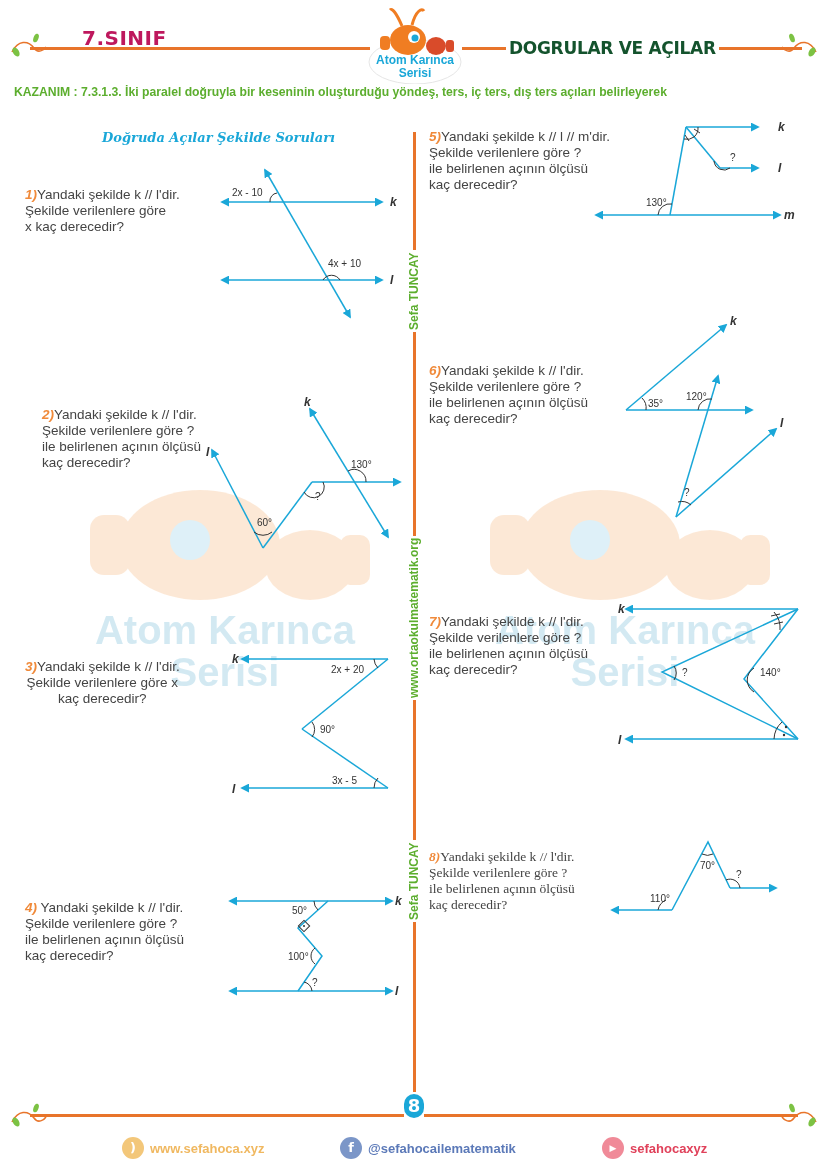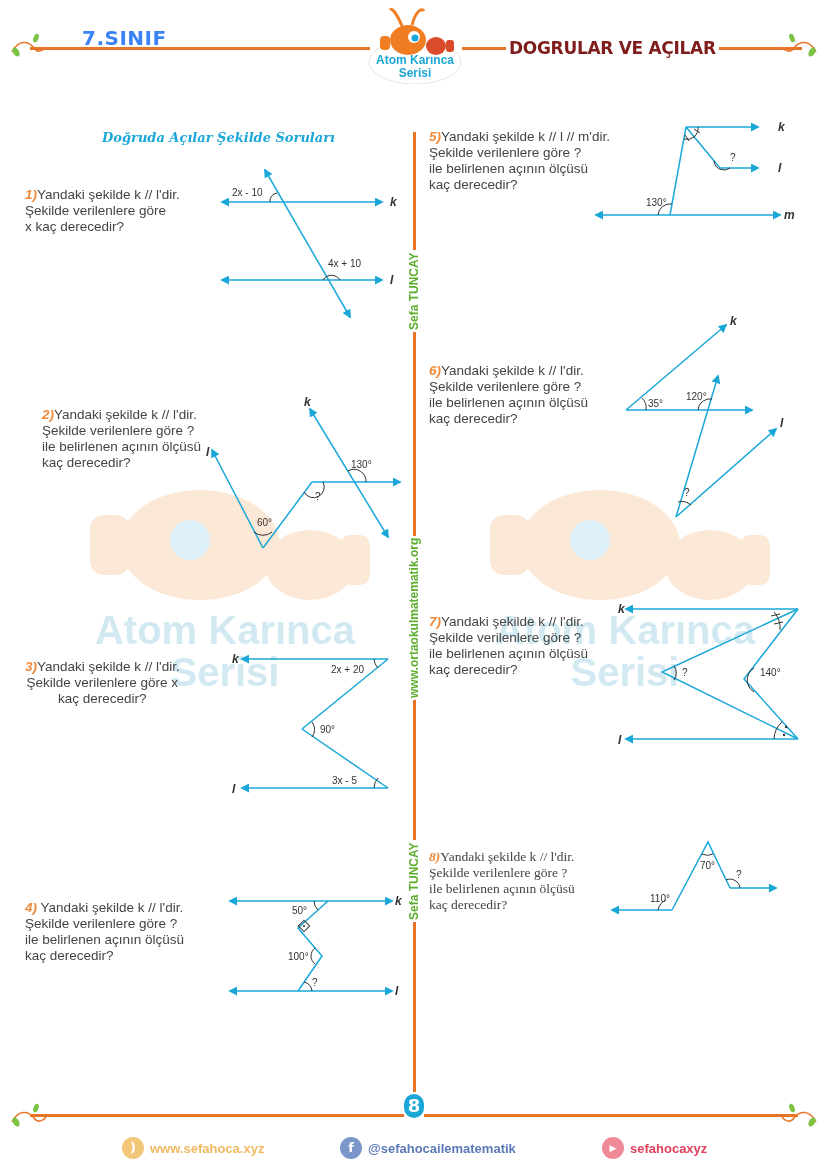--- a/index.html
+++ b/index.html
@@ -1,20 +1,20 @@
 <!DOCTYPE html>
 <html><head>
 <meta charset="utf-8">
 <style>
   html,body{margin:0;padding:0;background:#fff;}
   body{width:828px;height:1171px;position:relative;overflow:hidden;font-family:"DejaVu Sans","Liberation Sans",sans-serif;color:#3a3a3a;}
   .abs{position:absolute;}
   .orange-line{background:#e8742a;position:absolute;}
-  .title-left{left:82px;top:26px;font:bold 20px "DejaVu Sans",sans-serif;color:#3b82f6;letter-spacing:0.5px;}
-  .title-right{left:506px;top:38px;font:bold 17px "DejaVu Sans",sans-serif;color:#7f1d1d;letter-spacing:-0.3px;}
+  .title-left{left:82px;top:26px;font:bold 20px "DejaVu Sans",sans-serif;color:#be185d;letter-spacing:0.5px;}
+  .title-right{left:506px;top:38px;font:bold 17px "DejaVu Sans",sans-serif;color:#14532d;letter-spacing:-0.3px;}
   .logo{left:366px;top:2px;width:98px;height:82px;}
   .kazanim{left:14px;top:84px;width:800px;font:bold 12.2px "Liberation Sans",sans-serif;color:#5cae2e;line-height:16px;}
   .section-title{left:102px;top:130px;font:italic bold 13px "DejaVu Serif",serif;color:#1aa7d8;}
   .q{position:absolute;font:13.5px "Liberation Sans",sans-serif;color:#444;line-height:16px;}
   .q .num{color:#f08a3a;font-style:italic;font-weight:bold;}
   .q div{white-space:nowrap;}
   .vtext{position:absolute;font:bold 12px "Liberation Sans",sans-serif;color:#5cae2e;transform:rotate(-90deg);transform-origin:left top;white-space:nowrap;background:#fff;padding:0 2px;}
   svg text{font-family:"Liberation Sans",sans-serif;}
   .footer-item{position:absolute;top:1137px;font:bold 13px "Liberation Sans",sans-serif;display:flex;align-items:center;gap:6px;}
   .footer-icon{width:22px;height:22px;border-radius:50%;display:inline-block;color:#fff;text-align:center;font:bold 13px "DejaVu Sans",sans-serif;line-height:22px;}
@@ -50,20 +50,21 @@
     <path d="M46 23 C50 8,56 6,58 9" stroke="#f07d22" stroke-width="3" fill="none"></path>
     <ellipse cx="70" cy="44" rx="10" ry="9" fill="#d94b2a"></ellipse>
     <rect x="14" y="34" width="10" height="14" rx="4" fill="#f07d22"></rect>
     <rect x="80" y="38" width="8" height="12" rx="3" fill="#d94b2a"></rect>
   </svg>
   <div class="abs" style="left:6px;top:51px;width:86px;text-align:center;font:bold 12px 'Liberation Sans',sans-serif;color:#1aa7d8;">Atom Karınca</div>
   <div class="abs" style="left:6px;top:64px;width:86px;text-align:center;font:bold 12px 'Liberation Sans',sans-serif;color:#1aa7d8;">Serisi</div>
 </div>
 
 <div class="abs kazanim">
+  <div>KAZANIM : 7.3.1.3. İki paralel doğruyla bir keseninin oluşturduğu yöndeş, ters, iç ters, dış ters açıları belirleyerek</div>
 </div>
 
 <div class="abs section-title">Doğruda Açılar Şekilde Soruları</div>
 
 <div class="watermark" style="left:70px;top:455px;width:310px;">
   <svg width="310" height="150" viewBox="0 0 310 150">
     <ellipse cx="130" cy="90" rx="80" ry="55" fill="#f29a4a"></ellipse>
     <ellipse cx="240" cy="110" rx="45" ry="35" fill="#f29a4a"></ellipse>
     <circle cx="120" cy="85" r="20" fill="#6cc0e0"></circle>
     <rect x="20" y="60" width="40" height="60" rx="14" fill="#f29a4a"></rect>

